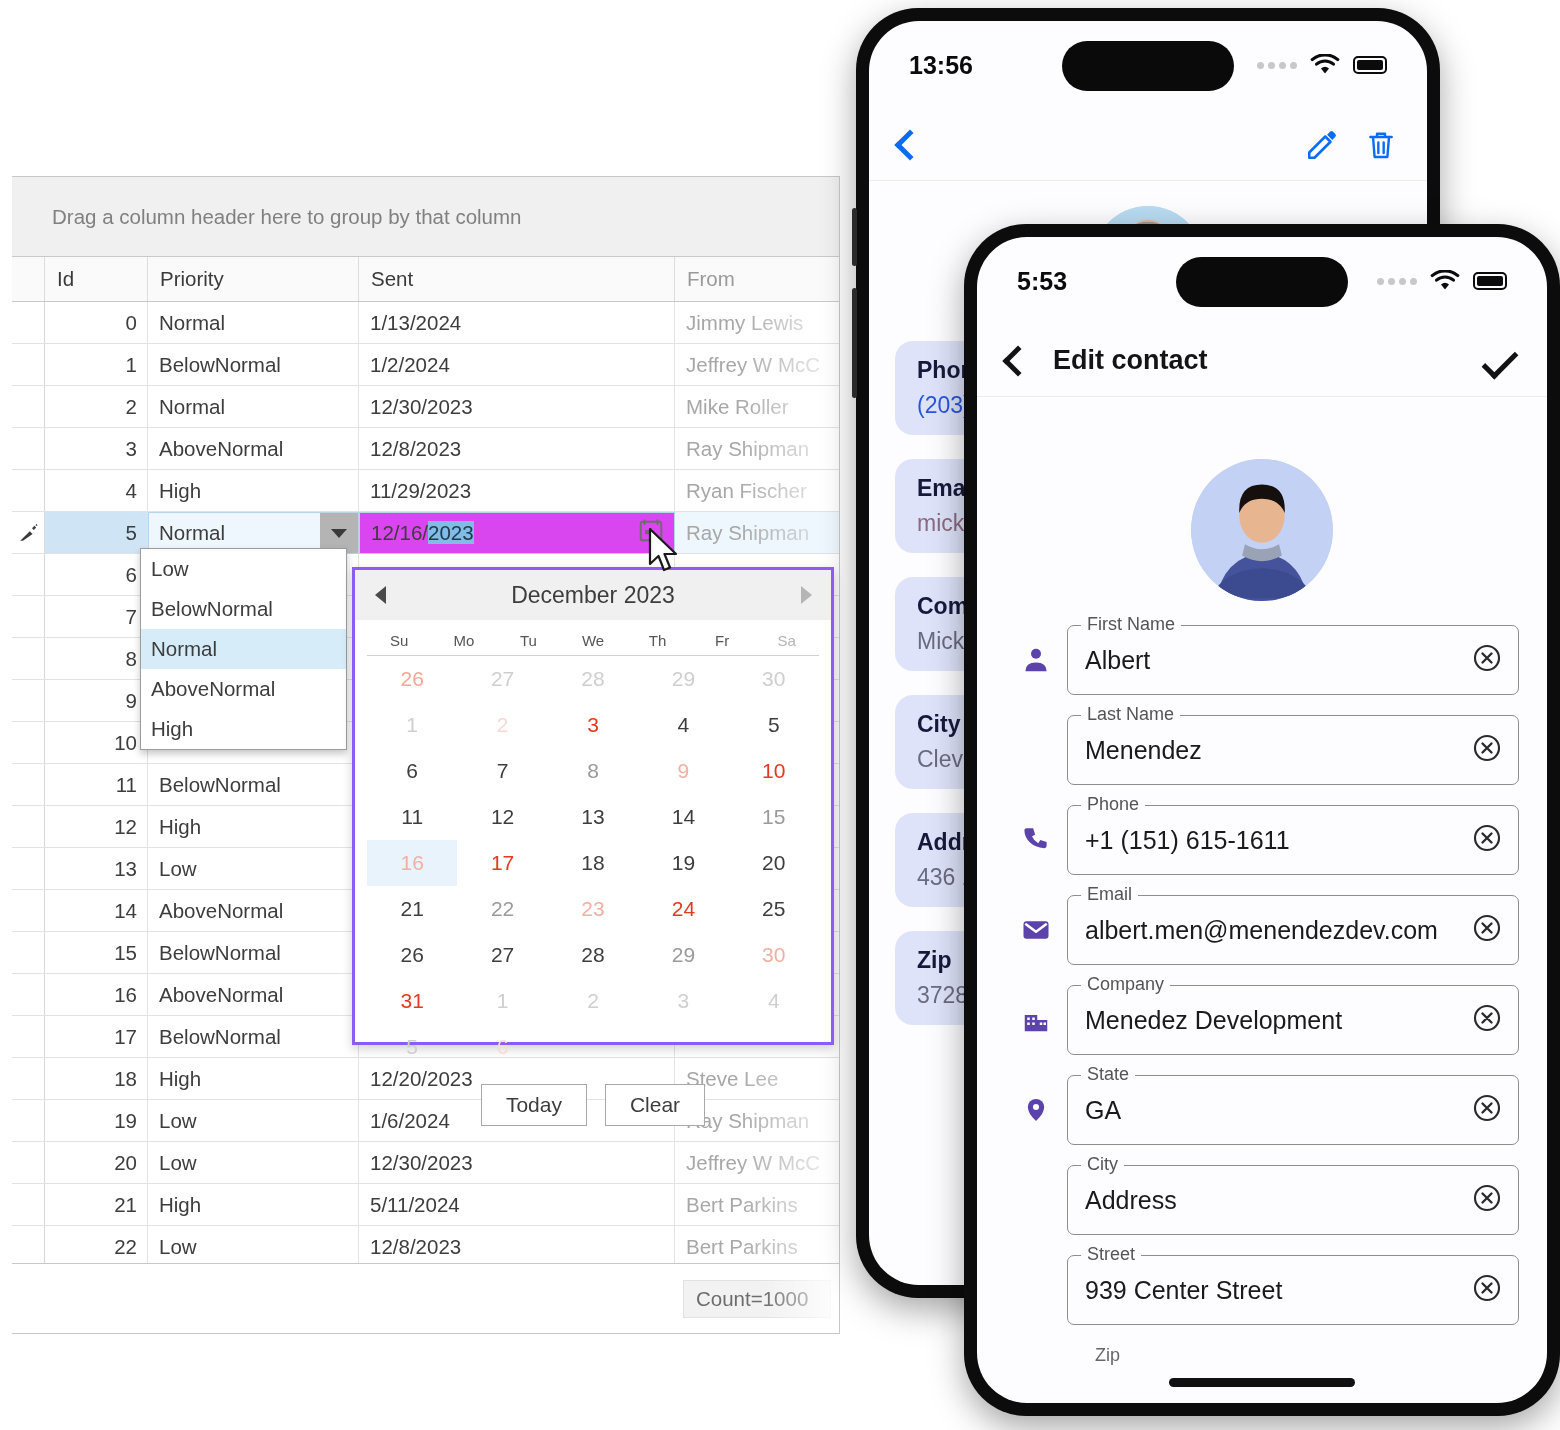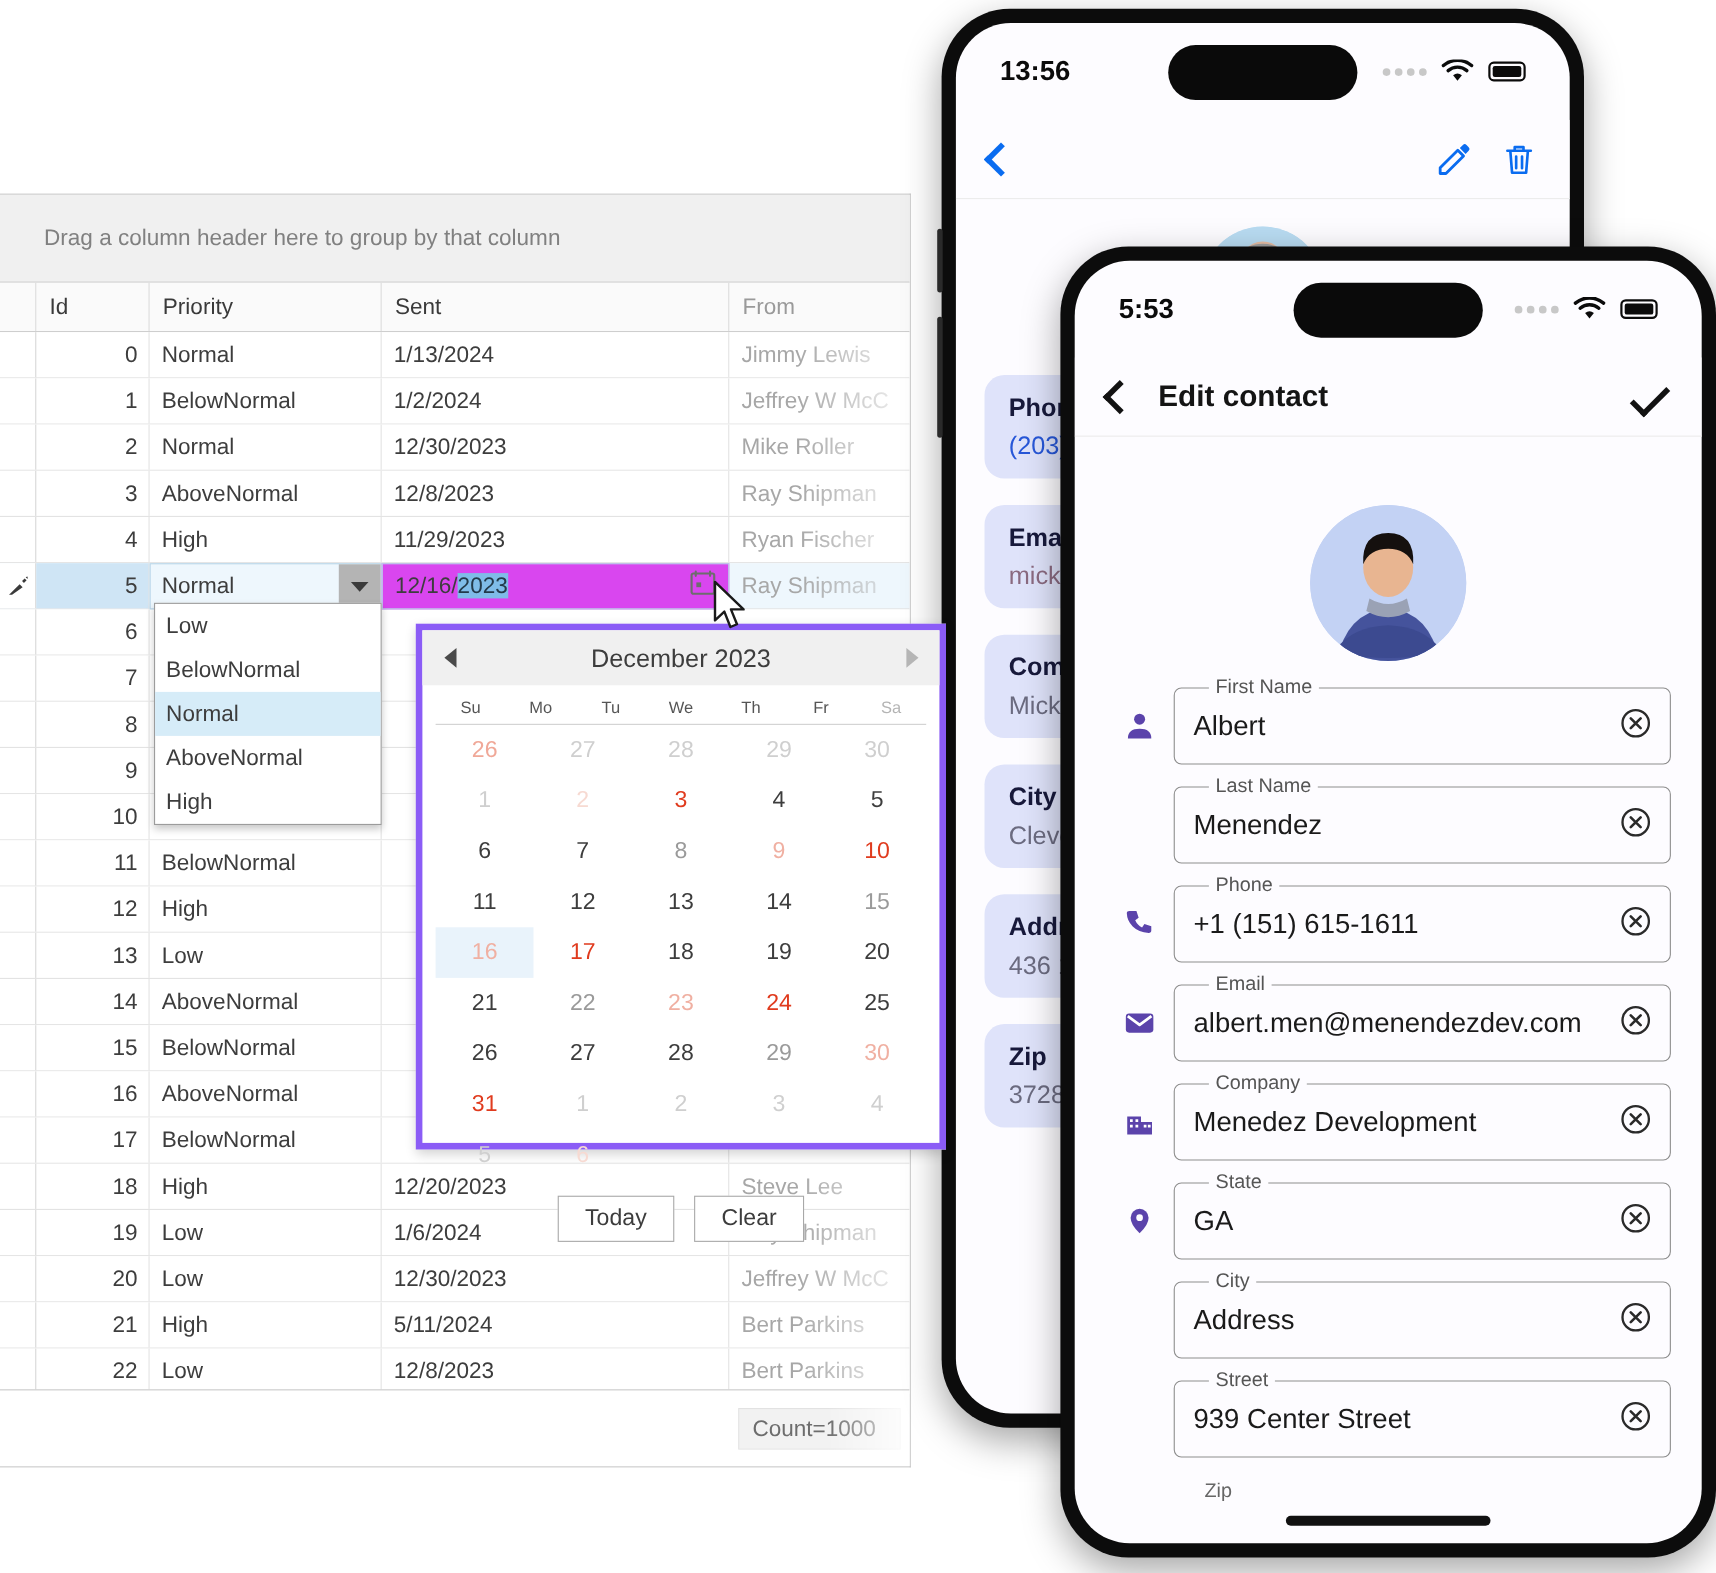--- a/index.html
+++ b/index.html
@@ -7,21 +7,21 @@
     margin: 0; padding: 0;
     width: 1560px; height: 1430px;
     background: #ffffff;
     font-family: "Liberation Sans", sans-serif;
     overflow: hidden;
   }
   #stage { position: relative; width: 1560px; height: 1430px; background:#fff; }
 
   
   #grid-panel {
-    position: absolute; left: 0; top: 176px; width: 828px; height: 1158px;
+    position: absolute; left: 12px; top: 176px; width: 828px; height: 1158px;
     background: #ffffff;
     border: 1px solid #c8c8c8;
     border-left: none;
     overflow: hidden;
   }
   #group-panel {
     height: 80px; background: #f0f0f0;
     border-bottom: 1px solid #c9c9c9;
     display: flex; align-items: center;
     padding-left: 40px;
@@ -120,24 +120,23 @@
     margin-right: 8px; padding: 6px 12px; min-width:148px;
     background:#f2f2f2; border:1px solid #e2e2e2;
     font-size: 20.5px; color:#6d6d6d;
     -webkit-mask-image: linear-gradient(to right, #000 0%, #000 55%, rgba(0,0,0,0.22) 100%);
     mask-image: linear-gradient(to right, #000 0%, #000 55%, rgba(0,0,0,0.22) 100%);
   }
 
   
   #calendar-popup {
     position:absolute; left:352px; top:567px; width:482px; height:478px;
-    background:#ffffff; border:6px solid #8b5cf6;
+    background:#ffffff; border:3px solid #8b5cf6;
     box-shadow: 0 4px 10px rgba(0,0,0,0.18);
     z-index: 50;
-    margin-left: 26px;
   }
   #cal-header {
     height:50px; background:#f0f0f0; display:flex; align-items:center;
     padding: 0 14px;
   }
   #cal-title { flex:1; text-align:center; font-size:23px; color:#3d3d3d; }
   .cal-nav { width:22px; height:22px; display:flex;align-items:center;justify-content:center;}
   .nav-left { width:0;height:0;border-top:9px solid transparent;border-bottom:9px solid transparent;border-right:11px solid #4a4a4a;}
   .nav-right{ width:0;height:0;border-top:9px solid transparent;border-bottom:9px solid transparent;border-left:11px solid #b5b5b5;}
 
@@ -222,21 +221,21 @@
   }
   .fp-form { position:absolute; top:388px; left:28px; right:28px; }
   .fp-row { display:flex; align-items:center; margin-bottom:20px; position:relative; }
   .fp-icon { width:62px; display:flex; align-items:center; justify-content:center; color:#5b43ab; flex-shrink:0; }
   .fp-field {
     flex:1; position:relative;
     border:1px solid #8d8d8d; border-radius:7px;
     height:70px; display:flex; align-items:center; padding: 0 60px 0 17px;
   }
   .fp-legend {
-    position:absolute; top:-12px; left:31px; background:#fdfcff;
+    position:absolute; top:-12px; left:13px; background:#fdfcff;
     padding:0 6px; font-size:18px; color:#555;
   }
   .fp-value { font-size:25px; color:#1a1a1a; white-space:nowrap; }
   .fp-clear { position:absolute; right:16px; top:50%; transform:translateY(-50%); }
   .home-ind {
     position:absolute; bottom:16px; left:50%; transform:translateX(-50%);
     width:186px; height:9px; border-radius:6px; background:#111;
     z-index: 9;
   }
   .fp-partial { font-size:18px; color:#666; margin-left: 90px; }

